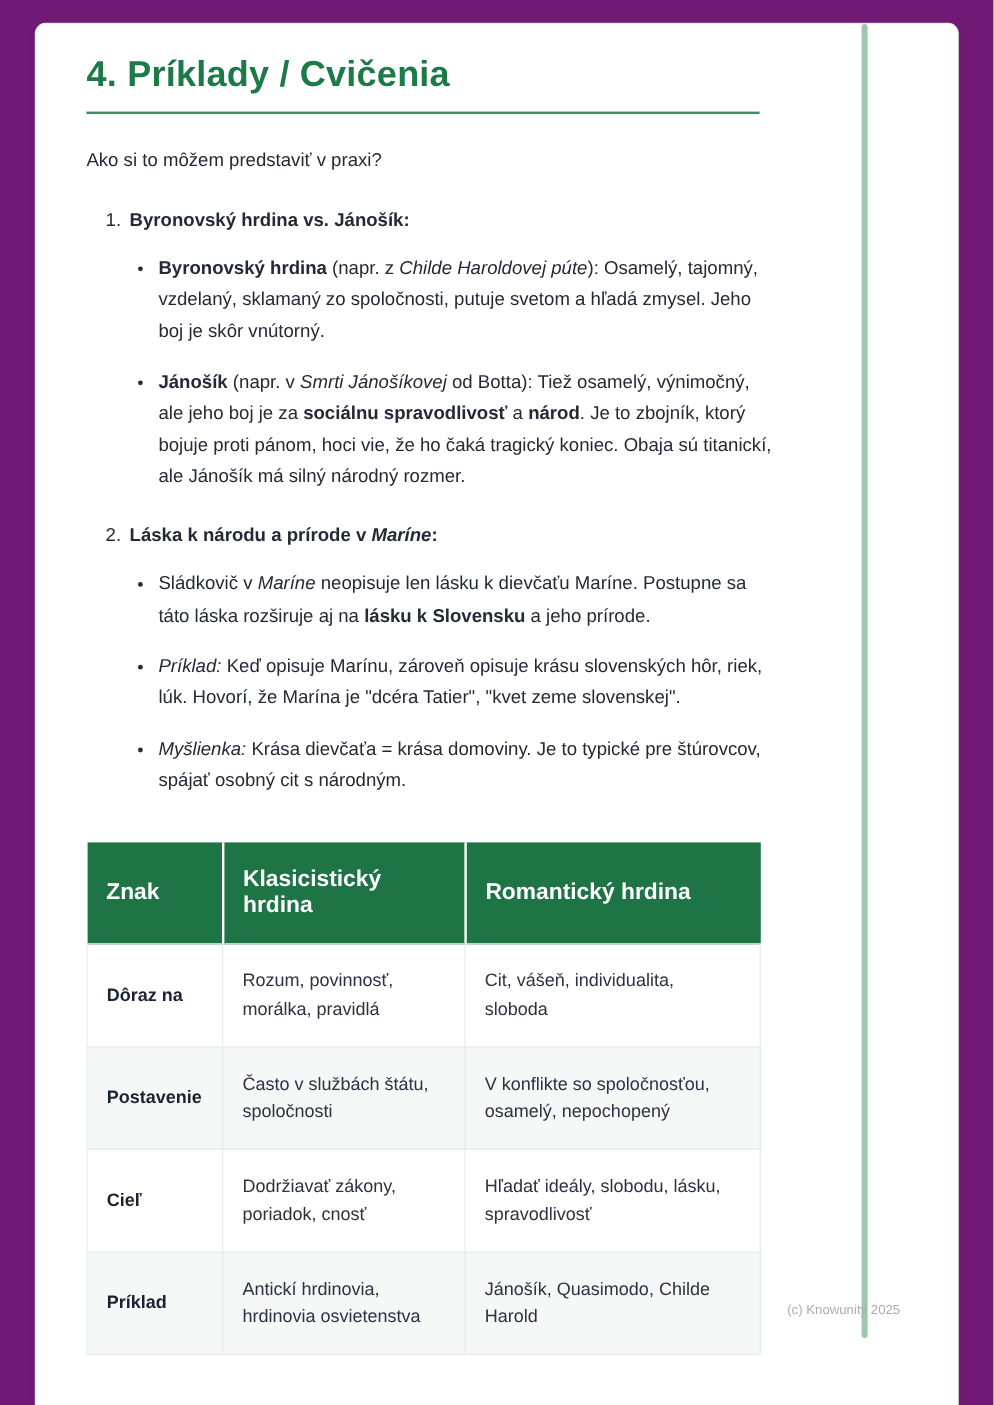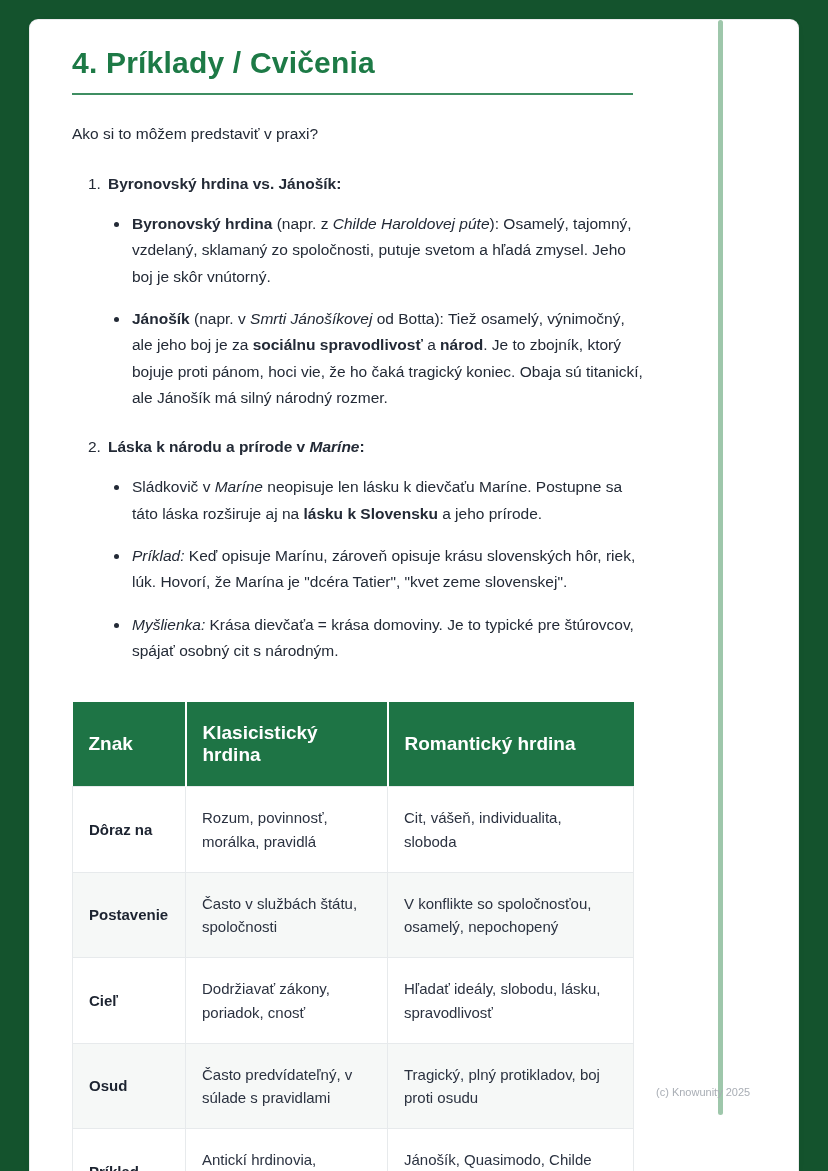--- a/index.html
+++ b/index.html
@@ -7,21 +7,21 @@
     background: #f4f4f5;
     font-family: "Liberation Sans", sans-serif;
     color: #232a36;
   }
   .viewport {
     width: 828px;
     height: 1171px;
     margin: 0 auto;
     overflow: hidden;
     position: relative;
-    background: #14532d;
+    background: #701a75;
   }
   .page {
     position: absolute;
     left: 30px;
     top: 20px;
     width: 768px;
     height: 1151px;
     background: #ffffff;
     border-radius: 8px 8px 0 0;
     box-shadow: 0 0 0 1px #ececee, 0 2px 8px rgba(0,0,0,0.04);
@@ -174,25 +174,20 @@
               <td class="label">Postavenie</td>
               <td>Často v službách štátu, spoločnosti</td>
               <td>V konflikte so spoločnosťou, osamelý, nepochopený</td>
             </tr>
             <tr>
               <td class="label">Cieľ</td>
               <td>Dodržiavať zákony, poriadok, cnosť</td>
               <td>Hľadať ideály, slobodu, lásku, spravodlivosť</td>
             </tr>
             <tr>
-              <td class="label">Osud</td>
-              <td>Často predvídateľný, v súlade s pravidlami</td>
-              <td>Tragický, plný protikladov, boj proti osudu</td>
-            </tr>
-            <tr>
               <td class="label">Príklad</td>
               <td>Antickí hrdinovia, hrdinovia osvietenstva</td>
               <td>Jánošík, Quasimodo, Childe Harold</td>
             </tr>
           </tbody>
       </table>
     </div>
   </div>
   <div class="accent-bar"></div>
   <div class="watermark">(c) Knowunity 2025</div>

